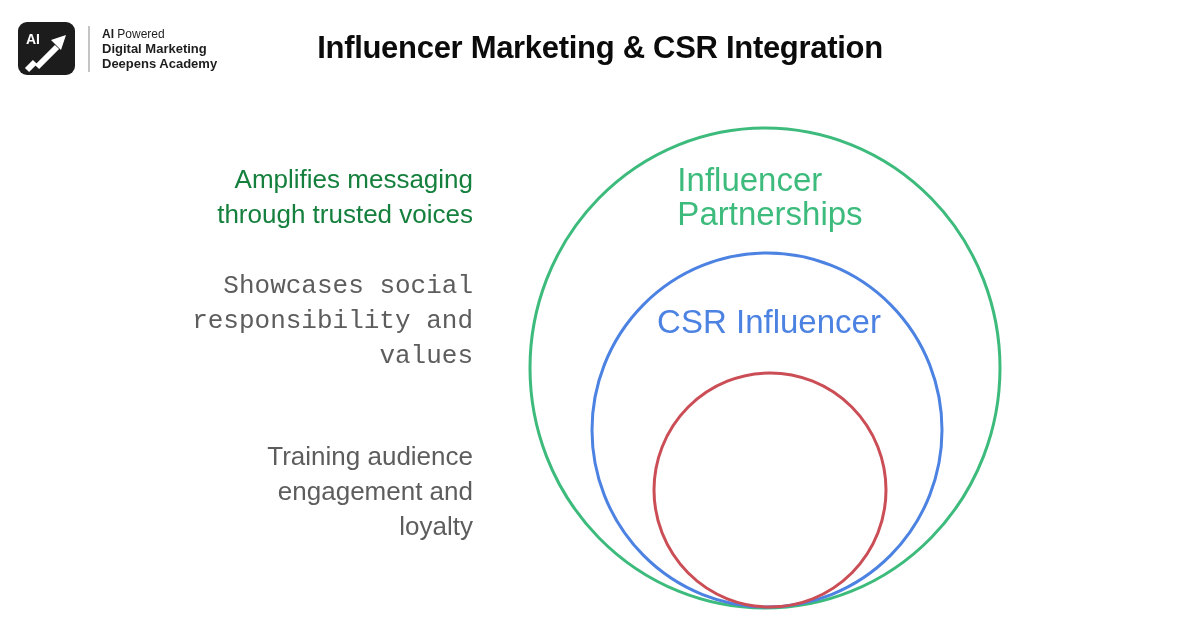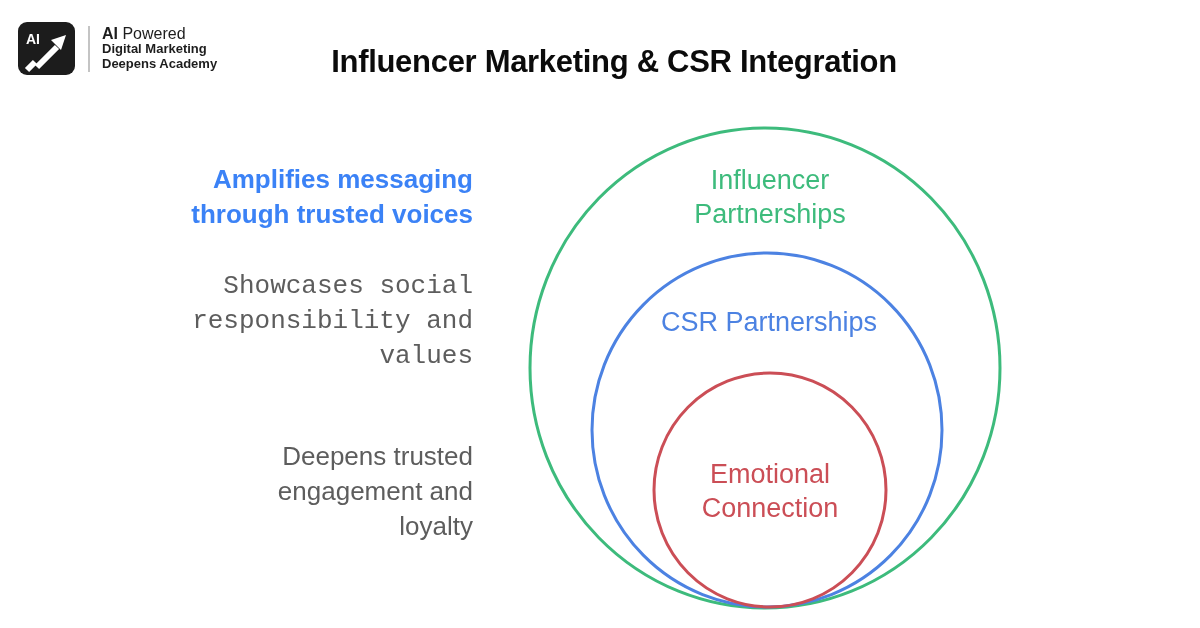--- a/index.html
+++ b/index.html
@@ -35,31 +35,31 @@
     font-weight: bold;
   }
   .logo-sep {
     width: 2px;
     height: 46px;
     background: #c4c4c4;
     margin-left: 13px;
     margin-right: 12px;
   }
   .logo-text { color: #1d1d1d; }
-  .lt1 { font-size: 16px; line-height: 14px; }
+  .lt1 { font-size: 12px; line-height: 14px; }
   .lt1 .b { font-weight: bold; }
   .lt2, .lt3 { font-size: 13px; line-height: 15px; font-weight: bold; }
 
   
   .title {
     position: absolute;
     left: 600px;
     top: 30px;
     transform: translateX(-50%);
-    margin: 14px;
+    margin: 0;
     font-size: 31px;
     font-weight: bold;
     letter-spacing: -0.3px;
     white-space: nowrap;
     color: #0b0b0b;
   }
 
   
   .benefit {
     position: absolute;
@@ -83,23 +83,23 @@
     width: 1200px;
     height: 628px;
   }
   .venn ellipse {
     fill: none;
     stroke-width: 3;
   }
   .ring-label {
     position: absolute;
     transform: translateX(-50%);
-    text-align: center;
+    text-align: left;
     white-space: pre-line;
-    font-size: 27px;
+    font-size: 33px;
     line-height: 34px;
   }
   .rl1 { left: 770px; top: 163px; }
   .rl2 { left: 769px; top: 305px; }
   .rl3 { left: 770px; top: 457px; }
 </style>
 </head>
 <body>
 
 <div class="slide">
@@ -116,33 +116,31 @@
     <div class="logo-sep"></div>
     <div class="logo-text">
       <div class="lt1"><span class="b">AI</span><span> Powered</span></div>
       <div class="lt2">Digital Marketing</div>
       <div class="lt3">Deepens Academy</div>
     </div>
   </div>
 
   <h1 class="title" style="color: rgb(11, 11, 11);">Influencer Marketing &amp; CSR Integration</h1>
 
-  <div class="benefit b1" style="color: #3b82f6; font-weight: bold;">Amplifies messaging
+  <div class="benefit b1" style="color: #15803d;">Amplifies messaging
 through trusted voices</div>
   <div class="benefit b2" style="color: rgb(93, 93, 93);">Showcases social
 responsibility and
 values</div>
-  <div class="benefit b3" style="color: rgb(93, 93, 93);">Deepens trusted
+  <div class="benefit b3" style="color: rgb(93, 93, 93);">Training audience
 engagement and
 loyalty</div>
 
   <svg class="venn" viewBox="0 0 1200 628">
     <ellipse cx="765" cy="368" rx="235" ry="240" stroke="#3dbb7c"></ellipse>
     <ellipse cx="767" cy="430" rx="175" ry="177" stroke="#4c82e2"></ellipse>
     <ellipse cx="770" cy="490" rx="116" ry="117" stroke="#cb4e56"></ellipse>
   </svg>
   <div class="ring-label rl1" style="color: rgb(61, 187, 124);">Influencer
 Partnerships</div>
-  <div class="ring-label rl2" style="color: rgb(76, 130, 226);">CSR Partnerships</div>
-  <div class="ring-label rl3" style="color: rgb(203, 78, 86);">Emotional
-Connection</div>
+  <div class="ring-label rl2" style="color: rgb(76, 130, 226);">CSR Influencer</div>
 
 </div>
 
 </body></html>

